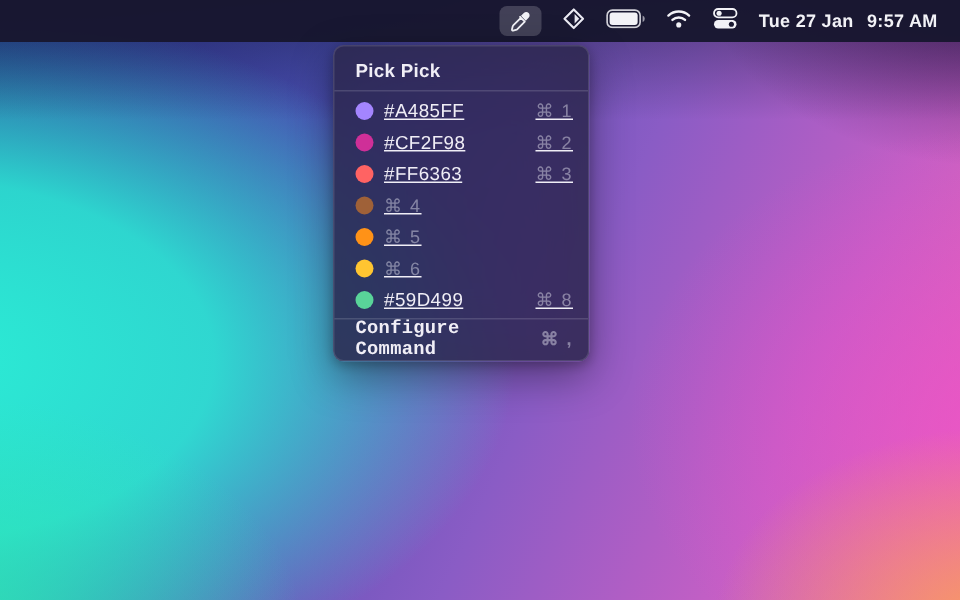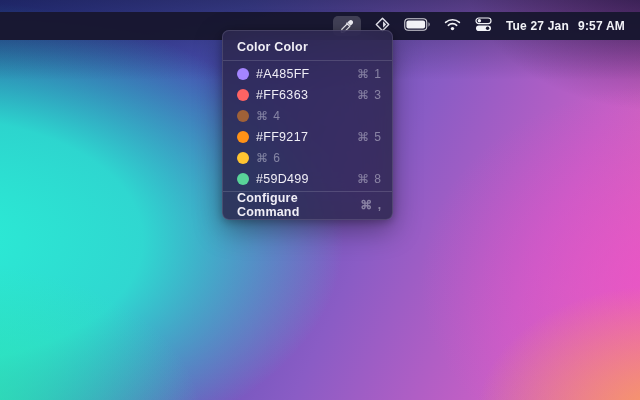--- a/index.html
+++ b/index.html
@@ -15,21 +15,21 @@
       linear-gradient(180deg, rgba(14,14,40,0.45) 0%, rgba(14,14,40,0) 20%),
       radial-gradient(42% 48% at 103% 104%, rgba(248,158,92,0.95) 0%, rgba(248,158,92,0) 68%),
       radial-gradient(55% 70% at 104% 70%, rgba(240,75,205,0.65) 0%, rgba(240,75,205,0) 70%),
       radial-gradient(48% 52% at 104% -6%, rgba(52,28,90,0.85) 0%, rgba(52,28,90,0) 65%),
       radial-gradient(58% 62% at -6% 106%, rgba(44,238,180,0.9) 0%, rgba(44,238,180,0) 65%),
       radial-gradient(85% 80% at -10% 60%, #2BEFD6 0%, rgba(43,239,214,0.85) 38%, rgba(43,239,214,0) 75%),
       linear-gradient(115deg, #2B3897 0%, #4A4FB2 30%, #8A5CC5 58%, #C35FC5 80%, #E96BB2 100%);
   }
   
   .menubar{
-    position:absolute;top:12px;left:0;right:0;height:28px;
+    position:absolute;top:0;left:0;right:0;height:28px;
     background:rgba(24,23,48,0.97);
     display:flex;align-items:center;justify-content:flex-end;
     padding-right:15px;box-sizing:border-box;
     color:#f2f2f7;font-size:12px;font-weight:bold;
   }
   .status{display:flex;align-items:center;gap:14px;}
   .mb-btn{
     display:flex;align-items:center;justify-content:center;
     height:20px;min-width:28px;border-radius:5px;
   }
@@ -48,37 +48,37 @@
     box-shadow:0 10px 28px rgba(0,0,0,0.38), 0 2px 8px rgba(0,0,0,0.25);
     color:#f0eef6;
     padding:1px 0;
   }
   .menu-header{
     height:26px;display:flex;align-items:center;
     padding:2px 10px 0 14px;
     font-size:12.5px;font-weight:bold;letter-spacing:0.2px;
   }
   .menu-sep{height:1px;background:rgba(255,255,255,0.14);margin:0;}
-  .color-list{padding:2px 0;}
+  .color-list{padding:2px 0;text-decoration:underline;}
   .color-row{
     height:21px;display:flex;align-items:center;
     padding:0 10px 0 14px;
   }
   .swatch{
     width:12px;height:12px;border-radius:50%;
     margin-right:7px;flex:0 0 auto;
   }
   .hex-label{flex:1;font-size:12.5px;font-weight:500;letter-spacing:0.3px;}
   .shortcut{font-size:12px;color:rgba(235,235,245,0.45);letter-spacing:1px;}
   .menu-footer{
     height:25px;display:flex;align-items:center;
     padding:0 10px 1px 14px;
     font-size:12.5px;font-weight:bold;letter-spacing:0.2px;
   }
-  .menu-footer .footer-label{flex:1;}
+  .menu-footer .footer-label{flex:1;font-family:Liberation Mono, monospace;}
 </style>
 </head>
 <body>
 
 <div class="screen">
 
   <div class="wallpaper"></div>
 
   <div class="menubar">
     <div class="status">
@@ -127,42 +127,46 @@
       <span class="clock">
         <span>Tue 27 Jan</span>
         <span>9:57 AM</span>
       </span>
 
     </div>
   </div>
 
   <div class="menu-panel">
     <div class="menu-header">
-      <span>Color Color</span>
+      <span>Pick Pick</span>
     </div>
     <div class="menu-sep"></div>
 
     <div class="color-list">
         <div class="color-row">
     <span class="swatch" style="background: rgb(164, 133, 255);"></span>
     <span class="hex-label">#A485FF</span>
     <span class="shortcut">⌘ 1</span>
+  </div>
+        <div class="color-row">
+    <span class="swatch" style="background: rgb(207, 47, 152);"></span>
+    <span class="hex-label">#CF2F98</span>
+    <span class="shortcut">⌘ 2</span>
   </div>
         <div class="color-row">
     <span class="swatch" style="background: rgb(255, 99, 99);"></span>
     <span class="hex-label">#FF6363</span>
     <span class="shortcut">⌘ 3</span>
   </div>
         <div class="color-row">
     <span class="swatch" style="background: rgb(159, 97, 56);"></span>
     <span class="shortcut">⌘ 4</span>
   </div>
         <div class="color-row">
     <span class="swatch" style="background: rgb(255, 146, 23);"></span>
-    <span class="hex-label">#FF9217</span>
     <span class="shortcut">⌘ 5</span>
   </div>
         <div class="color-row">
     <span class="swatch" style="background: rgb(255, 197, 49);"></span>
     <span class="shortcut">⌘ 6</span>
   </div>
         <div class="color-row">
     <span class="swatch" style="background: rgb(89, 212, 153);"></span>
     <span class="hex-label">#59D499</span>
     <span class="shortcut">⌘ 8</span>

